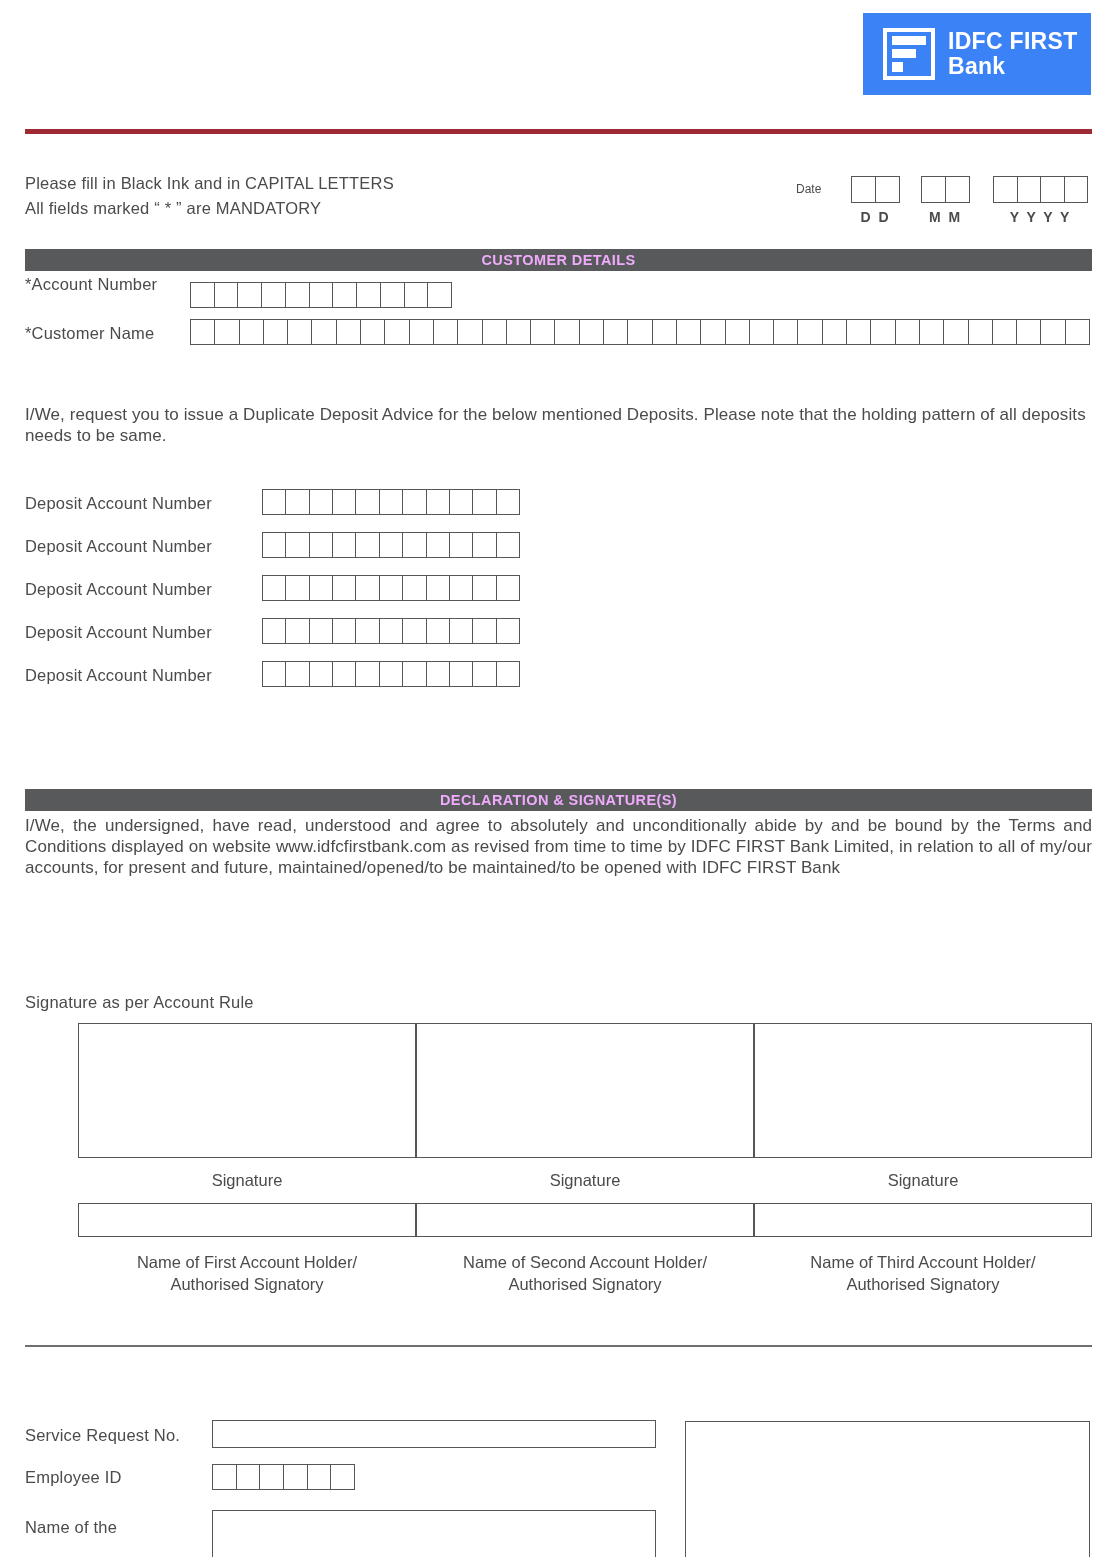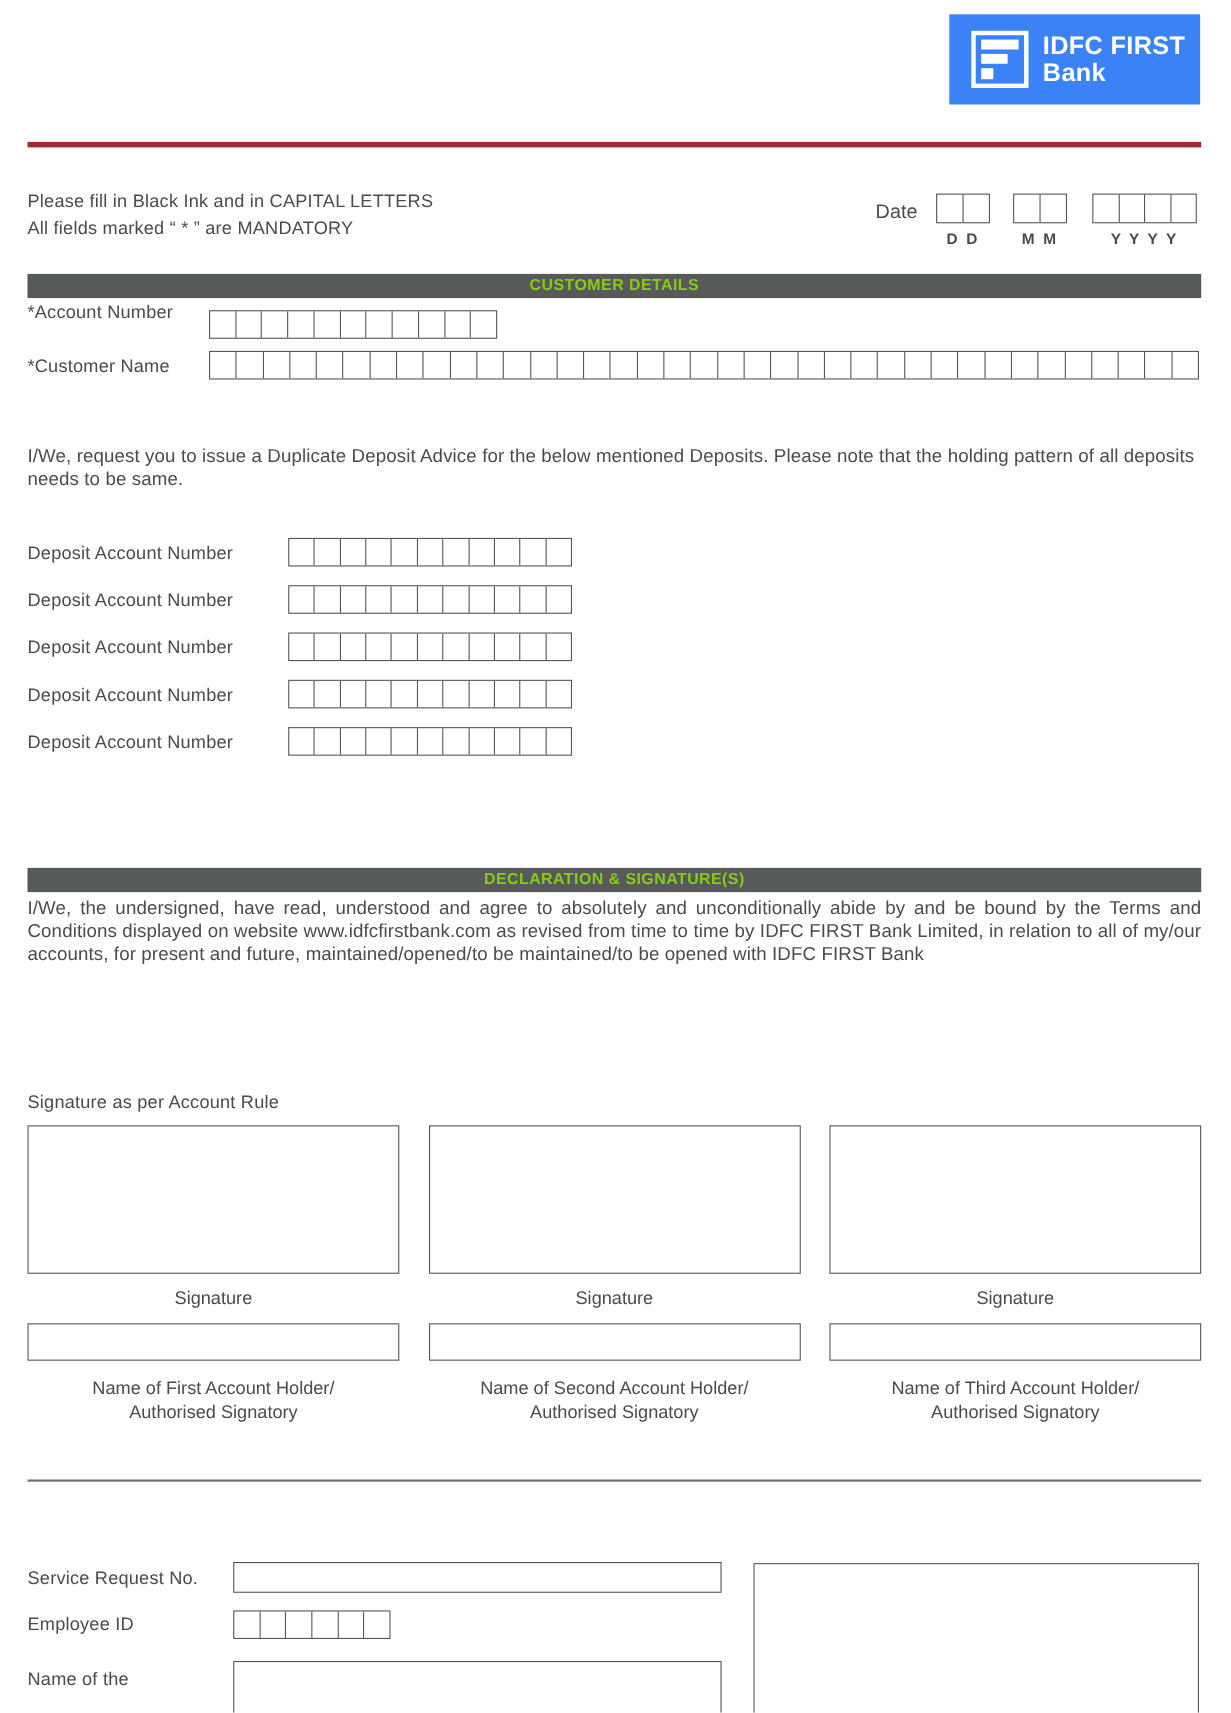--- a/index.html
+++ b/index.html
@@ -11,38 +11,38 @@
   .logo{position:absolute;left:863px;top:13px;width:228px;height:82px;background:#3b82f6;display:flex;align-items:center;box-sizing:border-box;padding-left:20px;}
   .logo-mark{width:52px;height:52px;border:4px solid #fff;box-sizing:border-box;padding:4px 5px;display:flex;flex-direction:column;justify-content:space-between;}
   .lm-bar1{width:100%;height:9px;background:#fff;}
   .lm-bar2{width:72%;height:9px;background:#fff;}
   .lm-sq{width:11px;height:10px;background:#fff;}
   .logo-text{margin-left:13px;color:#fff;font-weight:bold;font-size:23px;line-height:25px;letter-spacing:0.3px;}
   .redline{position:absolute;left:25px;top:129px;width:1067px;height:5px;background:#9e2b33;}
 
   
   .instr{position:absolute;left:25px;font-size:16.5px;letter-spacing:0.2px;}
-  .date-label{position:absolute;left:796px;top:182px;font-size:18px;}
+  .date-label{position:absolute;left:796px;top:182px;font-size:12px;}
   .cells{display:flex;box-sizing:border-box;border:1px solid #55565a;background:#fff;}
   .cells i{flex:1;display:block;border-right:1px solid #55565a;}
   .cells i:last-child{border-right:none;}
   .date-cells{position:absolute;top:176px;height:27px;}
   .date-cap{position:absolute;top:209px;font-size:14px;letter-spacing:2px;text-align:center;font-weight:bold;}
 
   
-  .secbar{position:absolute;left:25px;width:1067px;height:22px;background:#58595b;color:#84cc16;display:flex;align-items:center;justify-content:center;font-size:14.5px;font-weight:bold;letter-spacing:0.4px;}
+  .secbar{position:absolute;left:25px;width:1067px;height:22px;background:#58595b;color:#f0abfc;display:flex;align-items:center;justify-content:center;font-size:14.5px;font-weight:bold;letter-spacing:0.4px;}
 
   .flabel{position:absolute;left:25px;font-size:16.5px;letter-spacing:0.2px;}
   .para{position:absolute;left:25px;width:1067px;font-size:17px;line-height:21px;letter-spacing:0.1px;}
   .just{text-align:justify;}
 
   .rowcells{position:absolute;height:26px;}
 
   
-  .sig-grid{position:absolute;left:25px;top:1023px;width:1067px;display:flex;justify-content:space-between;}
+  .sig-grid{position:absolute;left:25px;top:1023px;width:1067px;display:flex;justify-content:flex-end;}
   .sig-col{width:338px;display:flex;flex-direction:column;align-items:center;}
   .sig-box{width:100%;height:135px;box-sizing:border-box;border:1px solid #55565a;background:#fff;}
   .sig-cap{margin-top:13px;font-size:16.5px;}
   .name-box{margin-top:13px;width:100%;height:34px;box-sizing:border-box;border:1px solid #55565a;background:#fff;}
   .name-cap{margin-top:14px;font-size:16.5px;text-align:center;line-height:22px;}
 
   .hdivider{position:absolute;left:25px;top:1345px;width:1067px;height:2px;background:#6e6f71;}
 
   
   .sr-box{position:absolute;left:212px;top:1420px;width:444px;height:28px;box-sizing:border-box;border:1px solid #55565a;background:#fff;}

